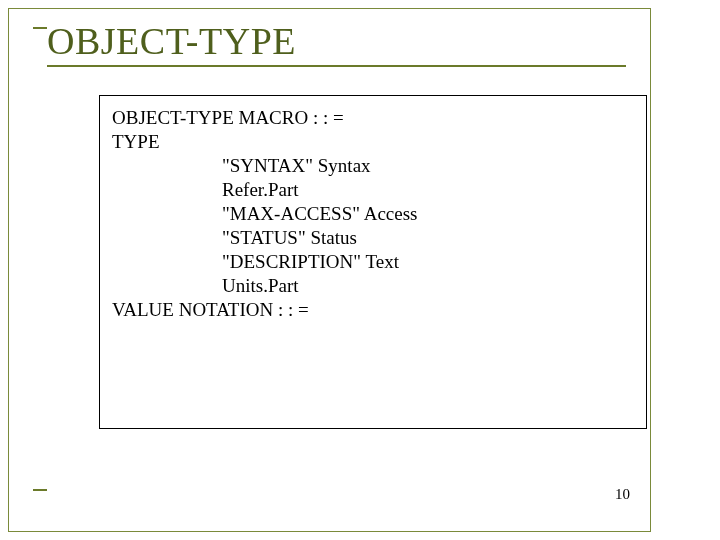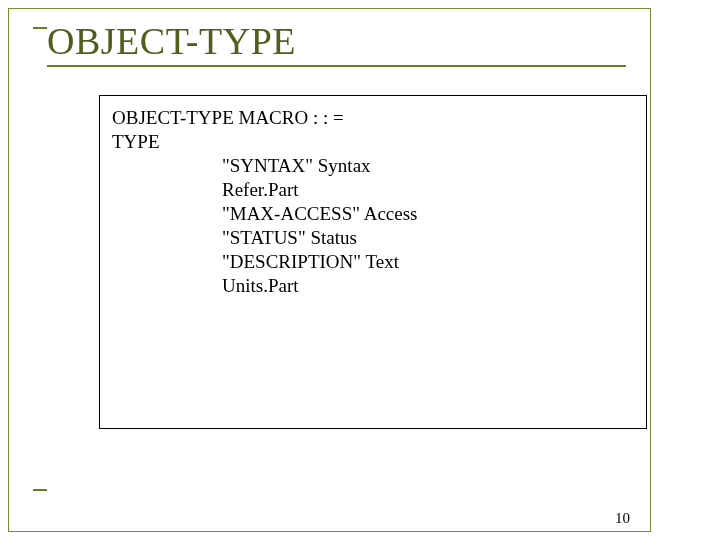--- a/index.html
+++ b/index.html
@@ -70,21 +70,21 @@
   .code-line {
     font-size: 19px;
     line-height: 24px;
     white-space: pre;
   }
   .ind1 { padding-left: 48px; }
   .ind2 { padding-left: 110px; }
   .pagenum {
     position: absolute;
     right: 20px;
-    bottom: 4px;
+    bottom: 28px;
     font-size: 15px;
     text-align: center;
   }
 </style>
 </head>
 <body>
 
 <div class="slide">
 
   <div class="tick-top"></div>
@@ -96,18 +96,19 @@
 
   <div class="code-box">
     <div class="code-line">OBJECT-TYPE MACRO : : =</div>
     <div class="code-line">TYPE</div>
     <div class="code-line ind2">"SYNTAX" Syntax</div>
     <div class="code-line ind2">Refer.Part</div>
     <div class="code-line ind2">"MAX-ACCESS" Access</div>
     <div class="code-line ind2">"STATUS" Status</div>
     <div class="code-line ind2">"DESCRIPTION" Text</div>
     <div class="code-line ind2">Units.Part</div>
+    <div class="code-line">VALUE NOTATION : : =</div>
   </div>
 
   <div class="tick-bottom"></div>
 
   <div class="pagenum">10</div>
 </div>
 
 </body></html>

